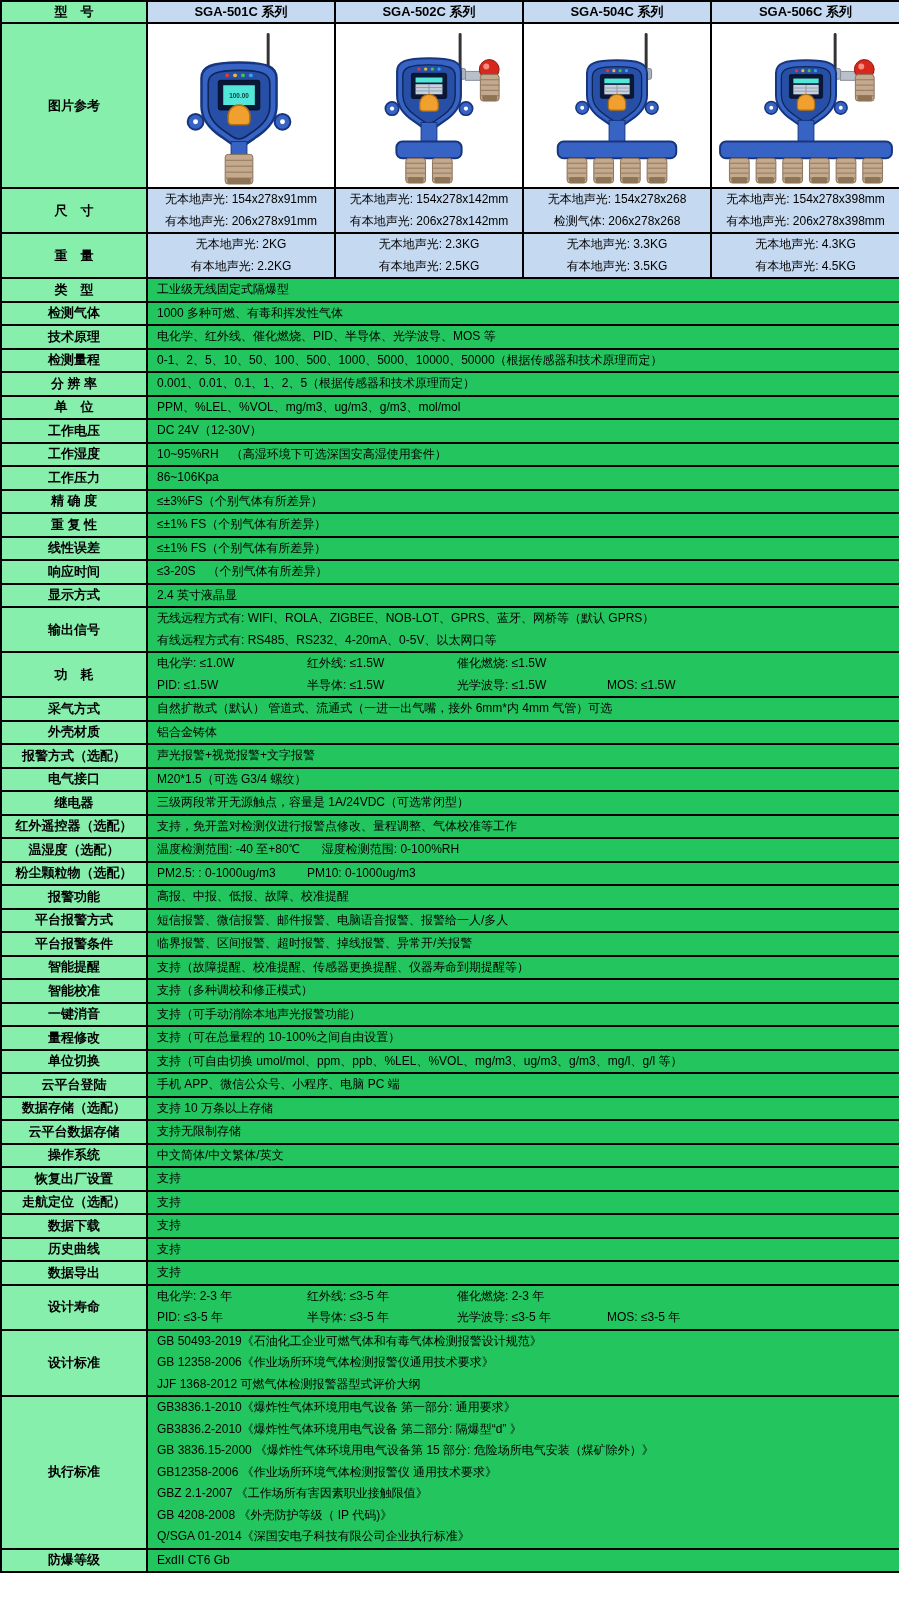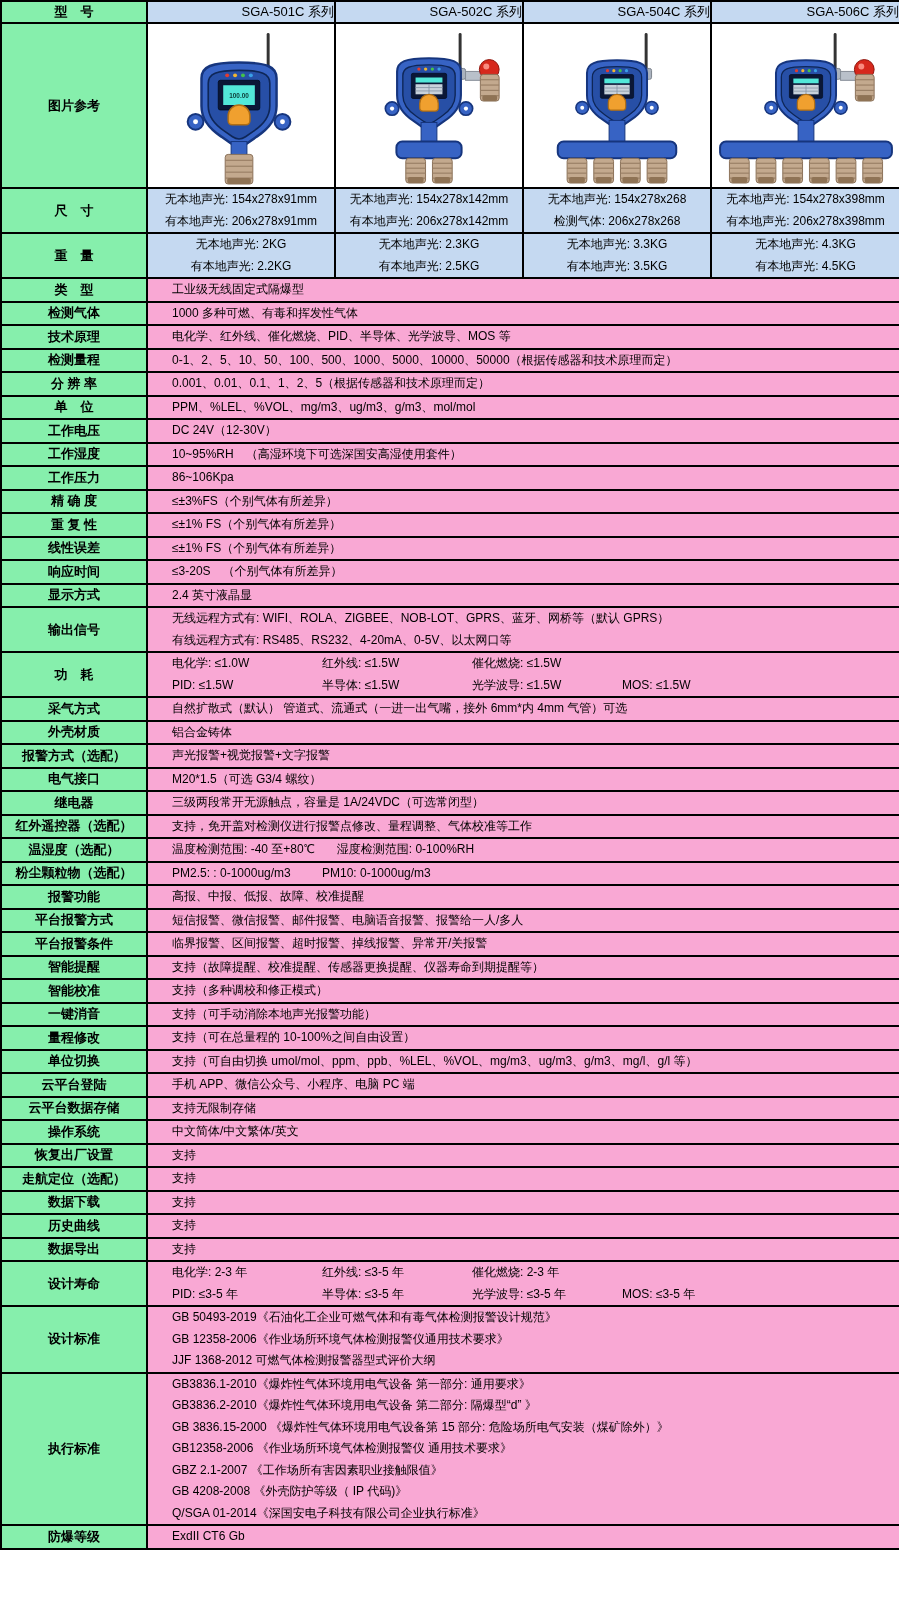--- a/index.html
+++ b/index.html
@@ -1,24 +1,24 @@
 <!DOCTYPE html>
 <html><head>
 <meta charset="utf-8">
 <style>
   html,body{margin:0;padding:0;background:#fff;}
   body{width:899px;font-family:"Liberation Sans",sans-serif;color:#000;}
   table{border-collapse:collapse;width:899px;table-layout:fixed;}
   th,td{border:2px solid #000;padding:0;vertical-align:middle;}
   th.lbl{background:#86efac;font-weight:bold;font-size:13px;text-align:center;padding:0 2px;}
-  th.model{background:#C5D9F1;font-weight:normal;font-size:13px;text-align:right;}
+  th.model{background:#C5D9F1;font-weight:bold;font-size:13px;text-align:center;}
   tr.hrow{height:22px;}
   td.imgcell{background:#FFFFFF;height:163px;text-align:center;}
   td.cc{background:#C5D9F1;font-size:12px;text-align:center;}
-  td.val{background:#f9a8d4;font-size:12px;text-align:left;padding-left:24px;}
+  td.val{background:#22c55e;font-size:12px;text-align:left;padding-left:9px;}
   .line{line-height:21.5px;white-space:nowrap;overflow:hidden;}
   .cline{line-height:21.5px;text-align:center;white-space:nowrap;}
   .seg{display:inline-block;min-width:128px;margin-right:22px;}
   .seg:last-child{margin-right:0;min-width:0;}
   svg{display:block;margin:0 auto;}
 </style>
 </head>
 <body>
 
 <table>
@@ -482,20 +482,26 @@
           <div class="line"><span class="seg">支持（可自由切换 umol/mol、ppm、ppb、%LEL、%VOL、mg/m3、ug/m3、g/m3、mg/l、g/l 等）</span></div>
         </td>
       </tr>
       <tr>
         <th class="lbl">云平台登陆</th>
         <td colspan="4" class="val">
           <div class="line"><span class="seg">手机 APP、微信公众号、小程序、电脑 PC 端</span></div>
         </td>
       </tr>
       <tr>
+        <th class="lbl">数据存储（选配）</th>
+        <td colspan="4" class="val">
+          <div class="line"><span class="seg">支持 10 万条以上存储</span></div>
+        </td>
+      </tr>
+      <tr>
         <th class="lbl">云平台数据存储</th>
         <td colspan="4" class="val">
           <div class="line"><span class="seg">支持无限制存储</span></div>
         </td>
       </tr>
       <tr>
         <th class="lbl">操作系统</th>
         <td colspan="4" class="val">
           <div class="line"><span class="seg">中文简体/中文繁体/英文</span></div>
         </td>

